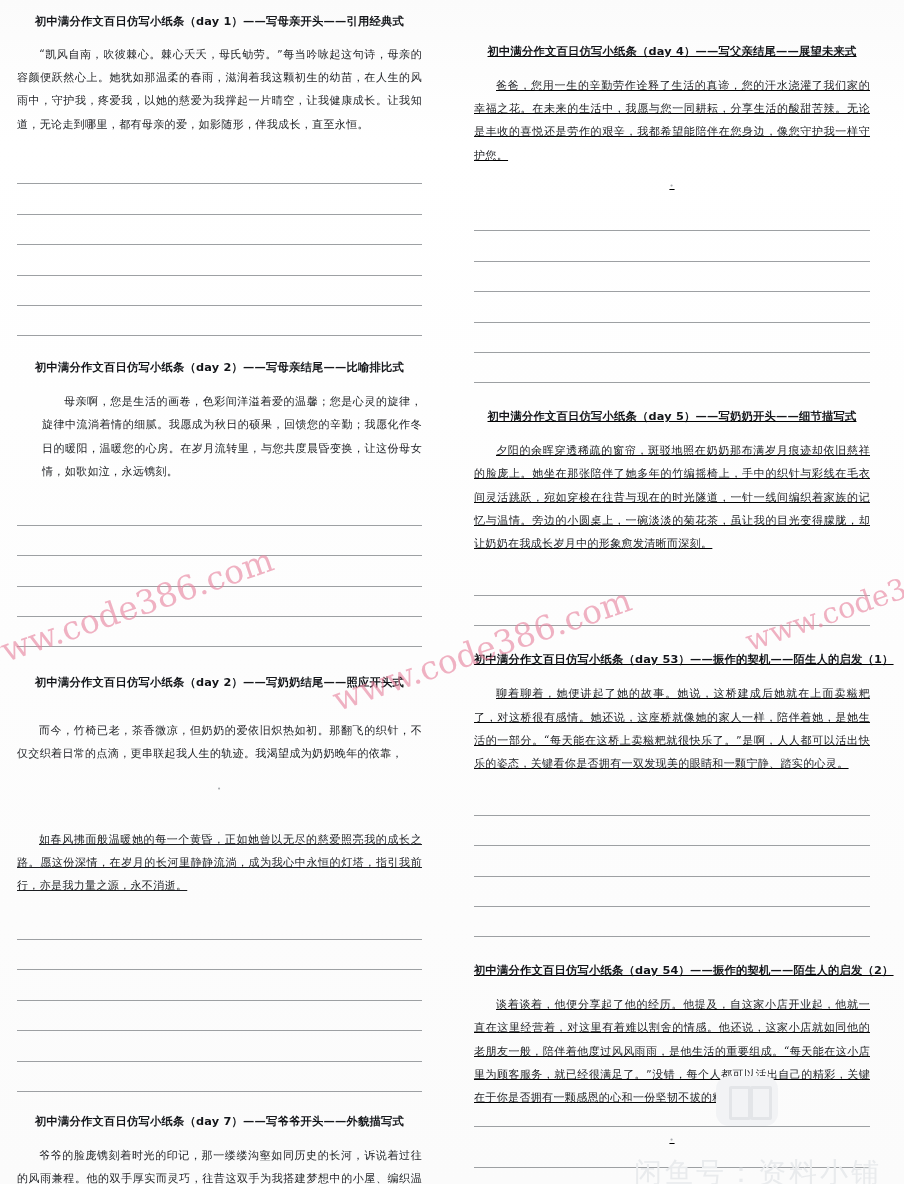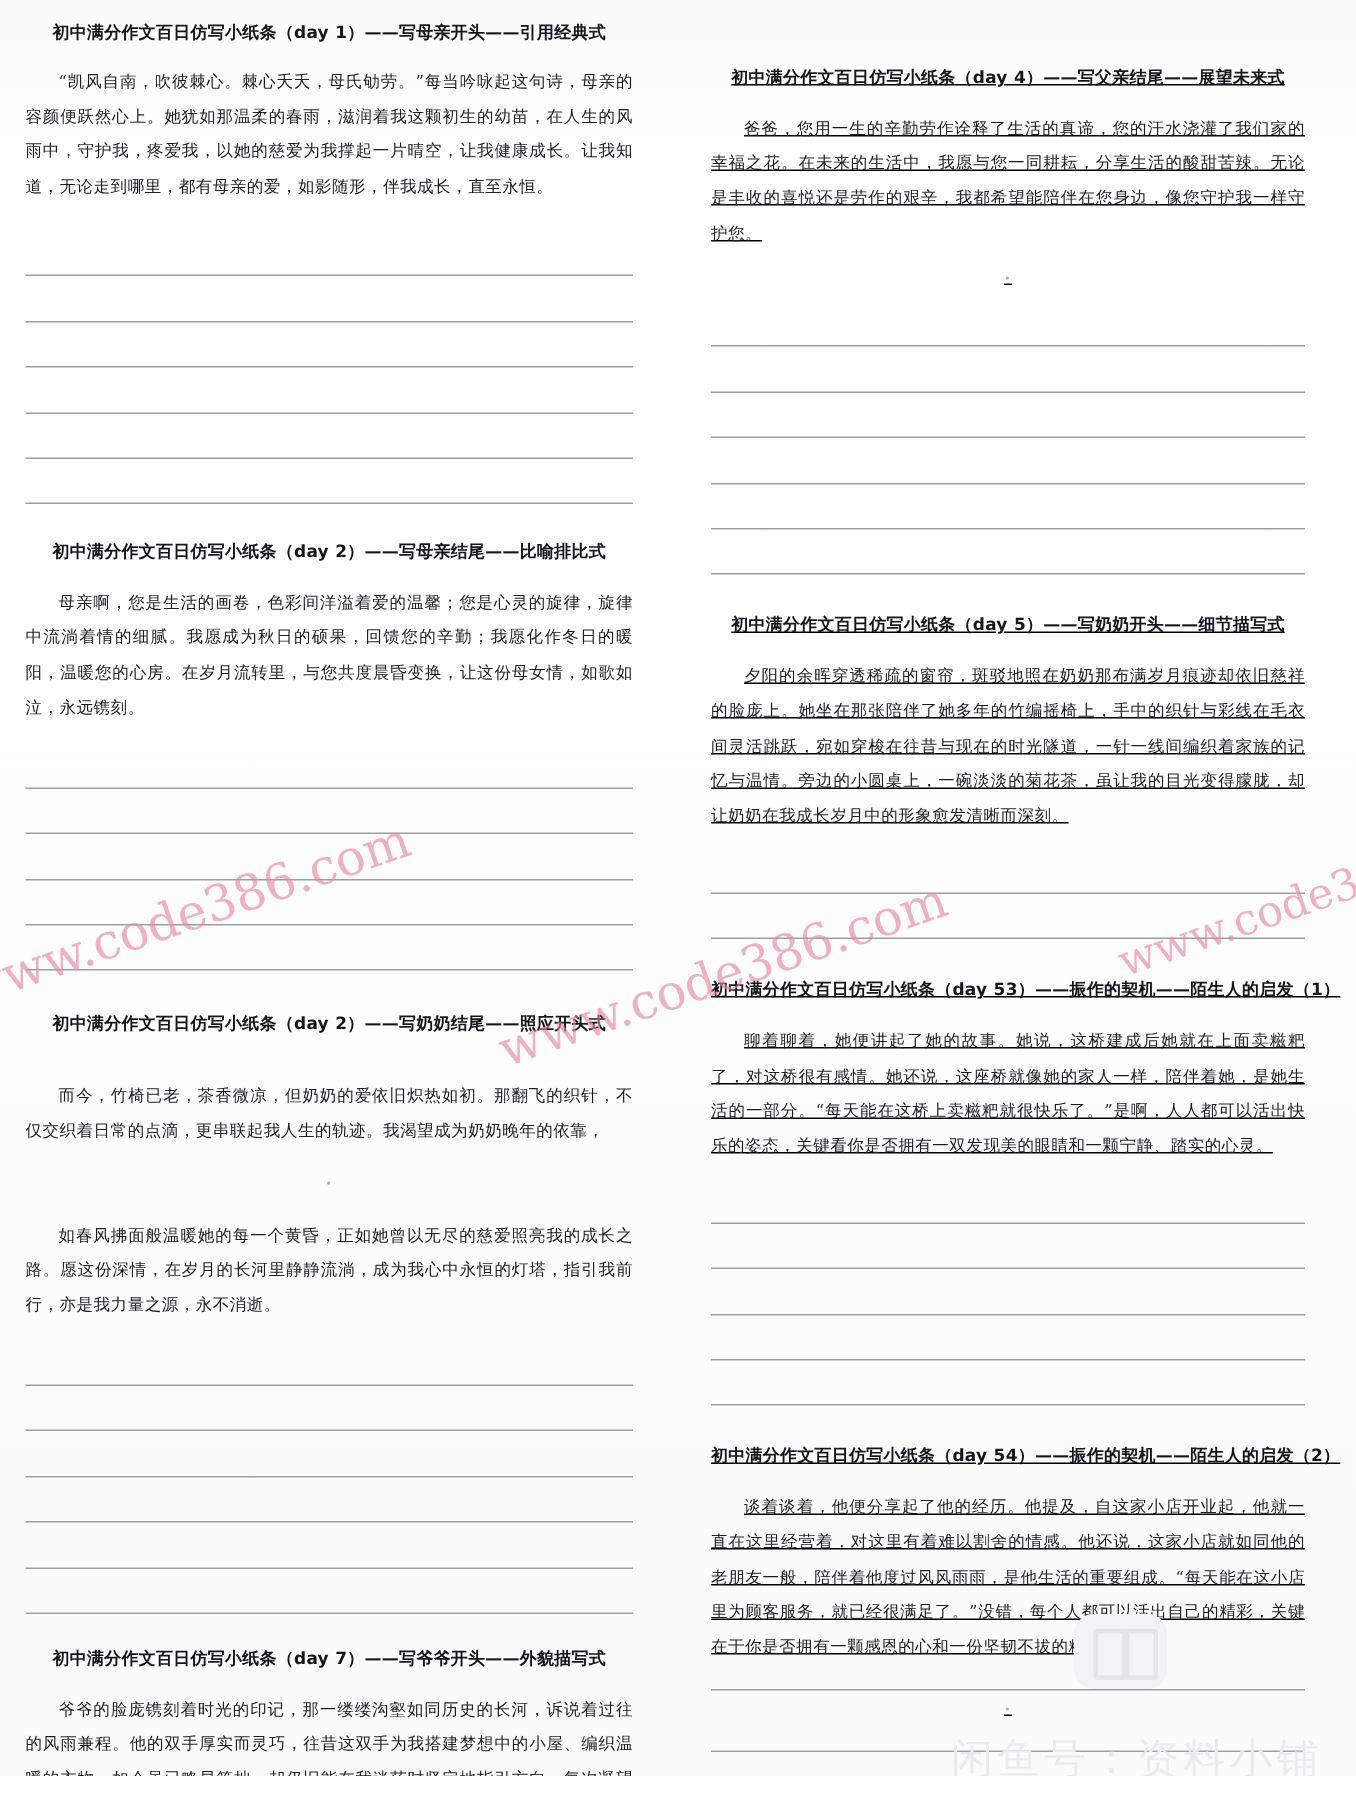--- a/index.html
+++ b/index.html
@@ -164,40 +164,40 @@
           <div class="rule-line"></div>
         <div class="rule-gap"></div>
           <div class="rule-line"></div>
         <div class="rule-gap"></div>
           <div class="rule-line"></div>
       </div>
     </div>
 
     <div class="section" style="padding-top:24px;">
       <div class="section-title">初中满分作文百日仿写小纸条（day 2）——写母亲结尾——比喻排比式</div>
-      <p class="body-text" style="margin-top:14px;">母亲啊，您是生活的画卷，色彩间洋溢着爱的温馨；您是心灵的旋律，旋律中流淌着情的细腻。我愿成为秋日的硕果，回馈您的辛勤；我愿化作冬日的暖阳，温暖您的心房。在岁月流转里，与您共度晨昏变换，让这份母女情，如歌如泣，永远镌刻。</p>
+      <p class="body-text" style="margin-top:14px;margin-left:25px;">母亲啊，您是生活的画卷，色彩间洋溢着爱的温馨；您是心灵的旋律，旋律中流淌着情的细腻。我愿成为秋日的硕果，回馈您的辛勤；我愿化作冬日的暖阳，温暖您的心房。在岁月流转里，与您共度晨昏变换，让这份母女情，如歌如泣，永远镌刻。</p>
       <div class="rules" style="margin-top:12px;">
         <div class="rule-gap"></div>
           <div class="rule-line"></div>
         <div class="rule-gap"></div>
           <div class="rule-line"></div>
         <div class="rule-gap"></div>
           <div class="rule-line"></div>
         <div class="rule-gap"></div>
           <div class="rule-line"></div>
         <div class="rule-gap"></div>
           <div class="rule-line"></div>
       </div>
     </div>
 
     <div class="section" style="padding-top:28px;">
       <div class="section-title">初中满分作文百日仿写小纸条（day 2）——写奶奶结尾——照应开头式</div>
       <p class="body-text" style="margin-top:28px;">而今，竹椅已老，茶香微凉，但奶奶的爱依旧炽热如初。那翻飞的织针，不仅交织着日常的点滴，更串联起我人生的轨迹。我渴望成为奶奶晚年的依靠，</p>
       <div class="page-mark" style="margin-top:18px;">•</div>
-      <p class="body-text" style="margin-top:18px;">如春风拂面般温暖她的每一个黄昏，正如她曾以无尽的慈爱照亮我的成长之路。愿这份深情，在岁月的长河里静静流淌，成为我心中永恒的灯塔，指引我前行，亦是我力量之源，永不消逝。</p>
+      <p class="body-text" style="margin-top:34px;text-decoration:underline;">如春风拂面般温暖她的每一个黄昏，正如她曾以无尽的慈爱照亮我的成长之路。愿这份深情，在岁月的长河里静静流淌，成为我心中永恒的灯塔，指引我前行，亦是我力量之源，永不消逝。</p>
       <div class="rules" style="margin-top:12px;">
         <div class="rule-gap"></div>
           <div class="rule-line"></div>
         <div class="rule-gap"></div>
           <div class="rule-line"></div>
         <div class="rule-gap"></div>
           <div class="rule-line"></div>
         <div class="rule-gap"></div>
           <div class="rule-line"></div>
         <div class="rule-gap"></div>

